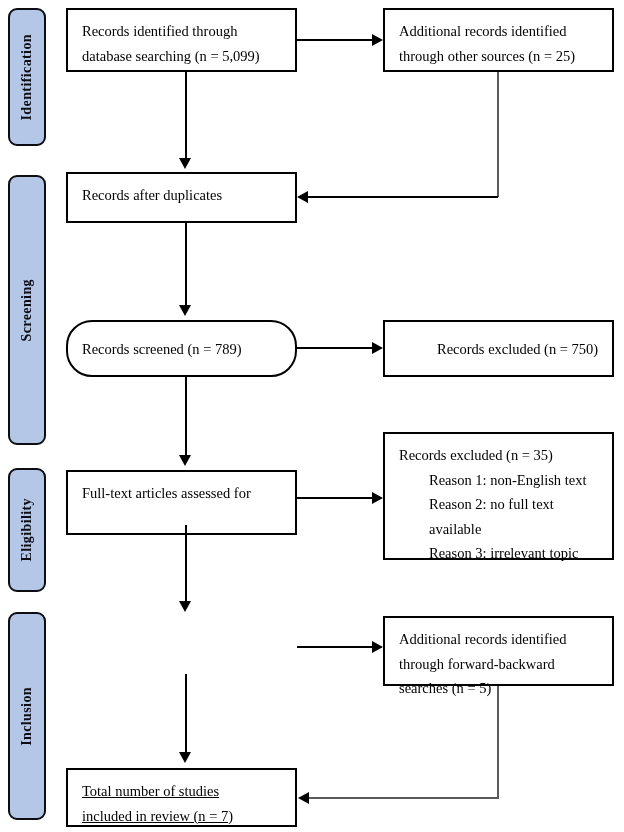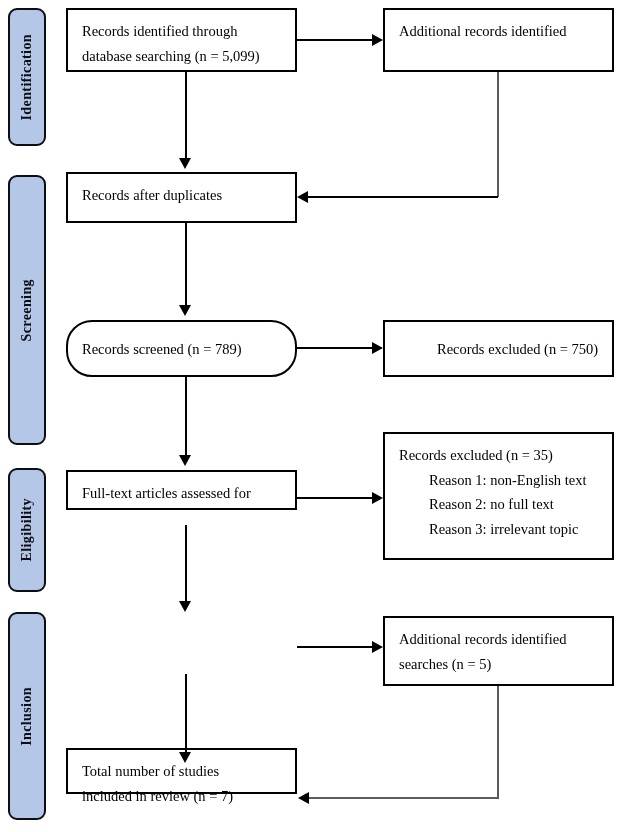--- a/index.html
+++ b/index.html
@@ -89,20 +89,21 @@
     <span class="stage-label">Inclusion</span>
   </div>
 
   <div class="box" style="left:66px;top:8px;width:231px;height:64px;">
     <p>Records identified through</p>
     <p>database searching (n = 5,099)</p>
   </div>
 
   <div class="box" style="left:383px;top:8px;width:231px;height:64px;">
     <p>Additional records identified</p>
+    <p>through other sources (n = 25)</p>
   </div>
 
   <div class="conn hline" style="left:297px;top:39px;width:75px;"></div>
   <div class="arrow-right" style="left:372px;top:34px;"></div>
 
   <div class="box" style="left:66px;top:172px;width:231px;height:51px;">
     <p>Records after duplicates</p>
   </div>
 
   <div class="conn vline" style="left:185px;top:72px;height:88px;"></div>
@@ -119,50 +120,52 @@
   <div class="box vcenter" style="left:383px;top:320px;width:231px;height:57px;padding-left:48px;">
     <p>Records excluded (n = 750)</p>
   </div>
 
   <div class="conn vline" style="left:185px;top:223px;height:84px;"></div>
   <div class="arrow-down" style="left:179px;top:305px;"></div>
 
   <div class="conn hline" style="left:297px;top:347px;width:75px;"></div>
   <div class="arrow-right" style="left:372px;top:342px;"></div>
 
-  <div class="box" style="left:66px;top:470px;width:231px;height:40px;">
+  <div class="box" style="left:66px;top:470px;width:231px;height:65px;">
     <p>Full-text articles assessed for</p>
   </div>
 
   <div class="box" style="left:383px;top:432px;width:231px;height:128px;">
     <p>Records excluded (n = 35)</p>
     <p class="reason">Reason 1: non-English text</p>
     <p class="reason">Reason 2: no full text</p>
+    <p class="reason">available</p>
     <p class="reason">Reason 3: irrelevant topic</p>
   </div>
 
   <div class="conn vline" style="left:185px;top:377px;height:80px;"></div>
   <div class="arrow-down" style="left:179px;top:455px;"></div>
 
   <div class="conn hline" style="left:297px;top:497px;width:75px;"></div>
   <div class="arrow-right" style="left:372px;top:492px;"></div>
 
 
   <div class="box" style="left:383px;top:616px;width:231px;height:70px;">
     <p>Additional records identified</p>
+    <p>through forward-backward</p>
     <p>searches (n = 5)</p>
   </div>
 
   <div class="conn vline" style="left:185px;top:525px;height:78px;"></div>
   <div class="arrow-down" style="left:179px;top:601px;"></div>
 
   <div class="conn hline" style="left:297px;top:646px;width:75px;"></div>
   <div class="arrow-right" style="left:372px;top:641px;"></div>
 
-  <div class="box" style="left:66px;top:748px;width:231px;height:46px;">
+  <div class="box" style="left:66px;top:768px;width:231px;height:59px;text-decoration:underline;">
     <p>Total number of studies</p>
     <p>included in review (n = 7)</p>
   </div>
 
   <div class="conn vline" style="left:185px;top:674px;height:80px;"></div>
   <div class="arrow-down" style="left:179px;top:752px;"></div>
 
   <div class="conn gray vline" style="left:497px;top:686px;height:113px;"></div>
   <div class="conn gray hline" style="left:309px;top:797px;width:190px;"></div>
   <div class="arrow-left" style="left:298px;top:792px;"></div>

